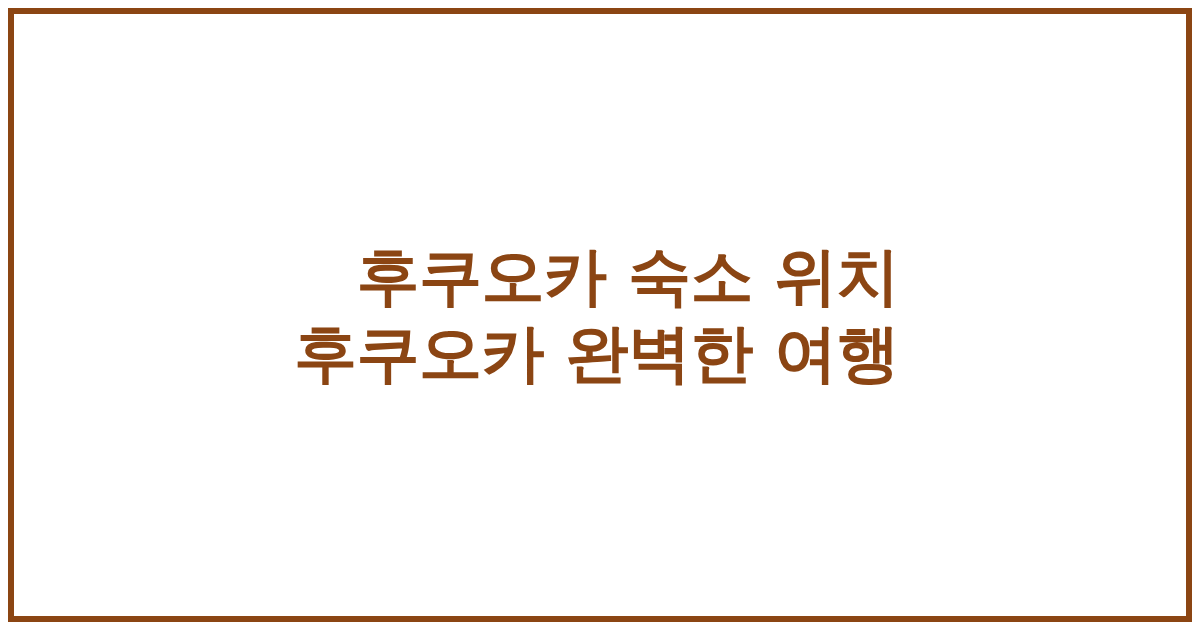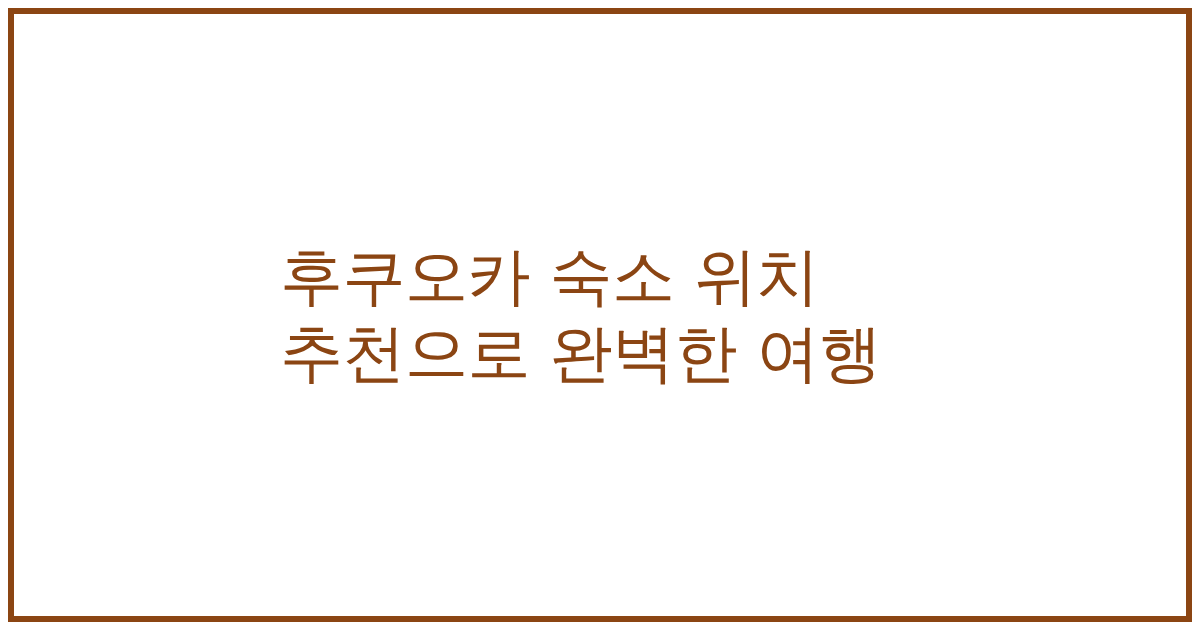--- a/index.html
+++ b/index.html
@@ -38,42 +38,42 @@
     top: 0;
     height: 630px;
     width: 860px;
     display: flex;
     flex-direction: column;
     justify-content: center;
     align-items: flex-start;
   }
 
   .title {
-    margin: 2px;
+    margin: 16px;
     color: #8B4513;
     font-family: "DejaVu Sans", "Liberation Sans", sans-serif;
     font-size: 63px;
-    font-weight: 400;
+    font-weight: 700;
     line-height: 77px;
     letter-spacing: -0.5px;
-    text-align: left;
+    text-align: right;
     white-space: nowrap;
   }
 
   .title-line {
     display: block;
   }
 </style>
 </head>
 <body>
 
 <div class="card">
 
   <div class="card-frame"></div>
 
   <div class="title-block">
     <h1 class="title">
       <span class="title-line">후쿠오카 숙소 위치</span>
-      <span class="title-line">추천으로 완벽한 여행</span>
+      <span class="title-line">후쿠오카 완벽한 여행</span>
     </h1>
   </div>
 
 </div>
 
 </body></html>

